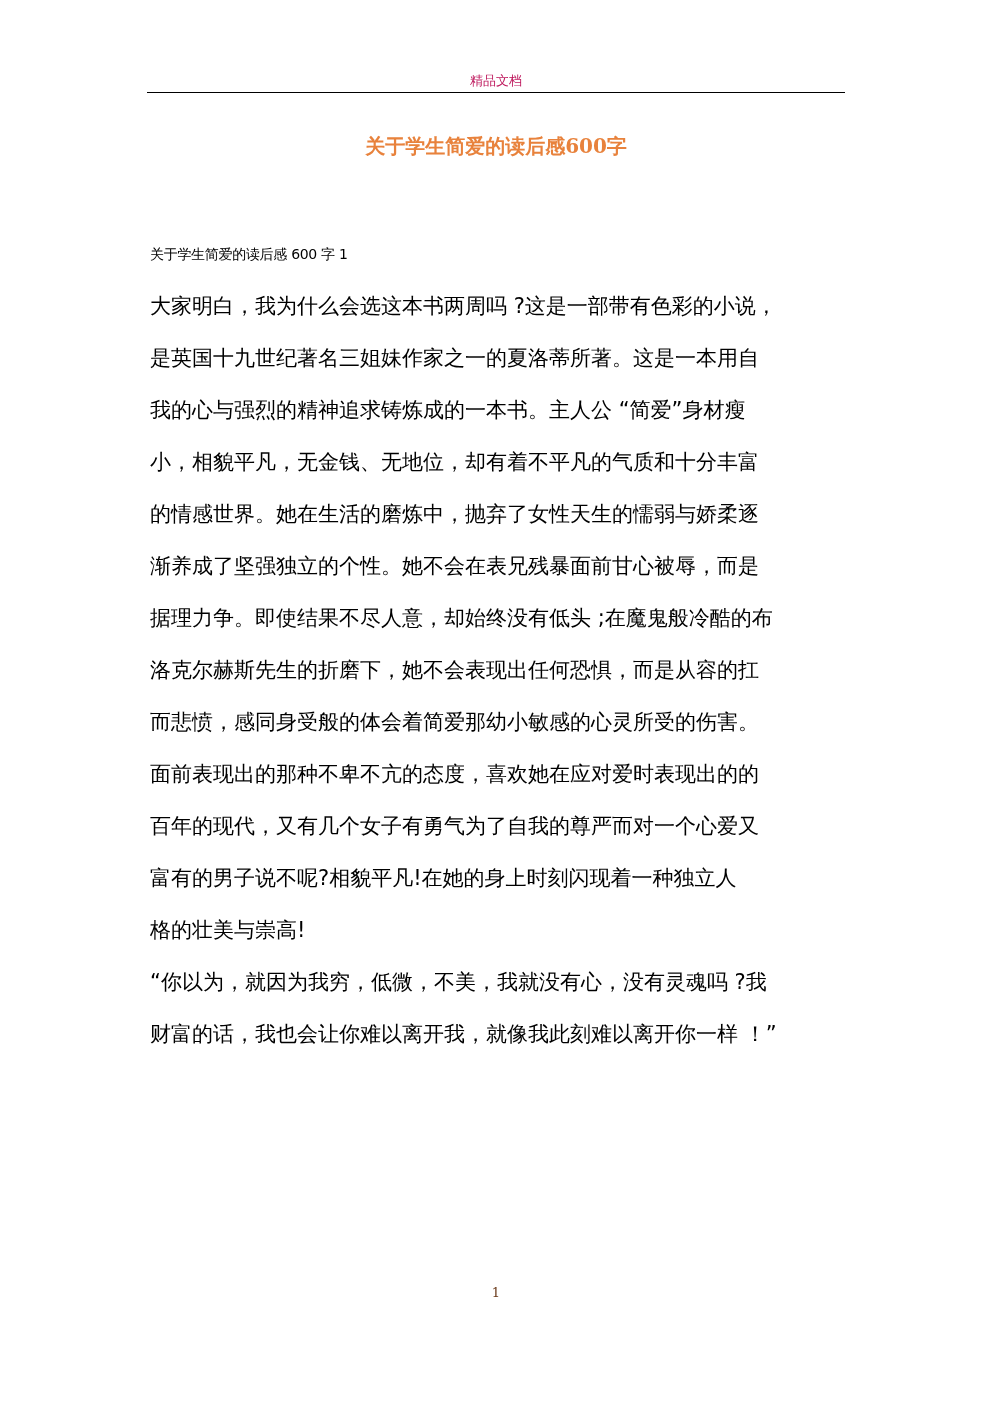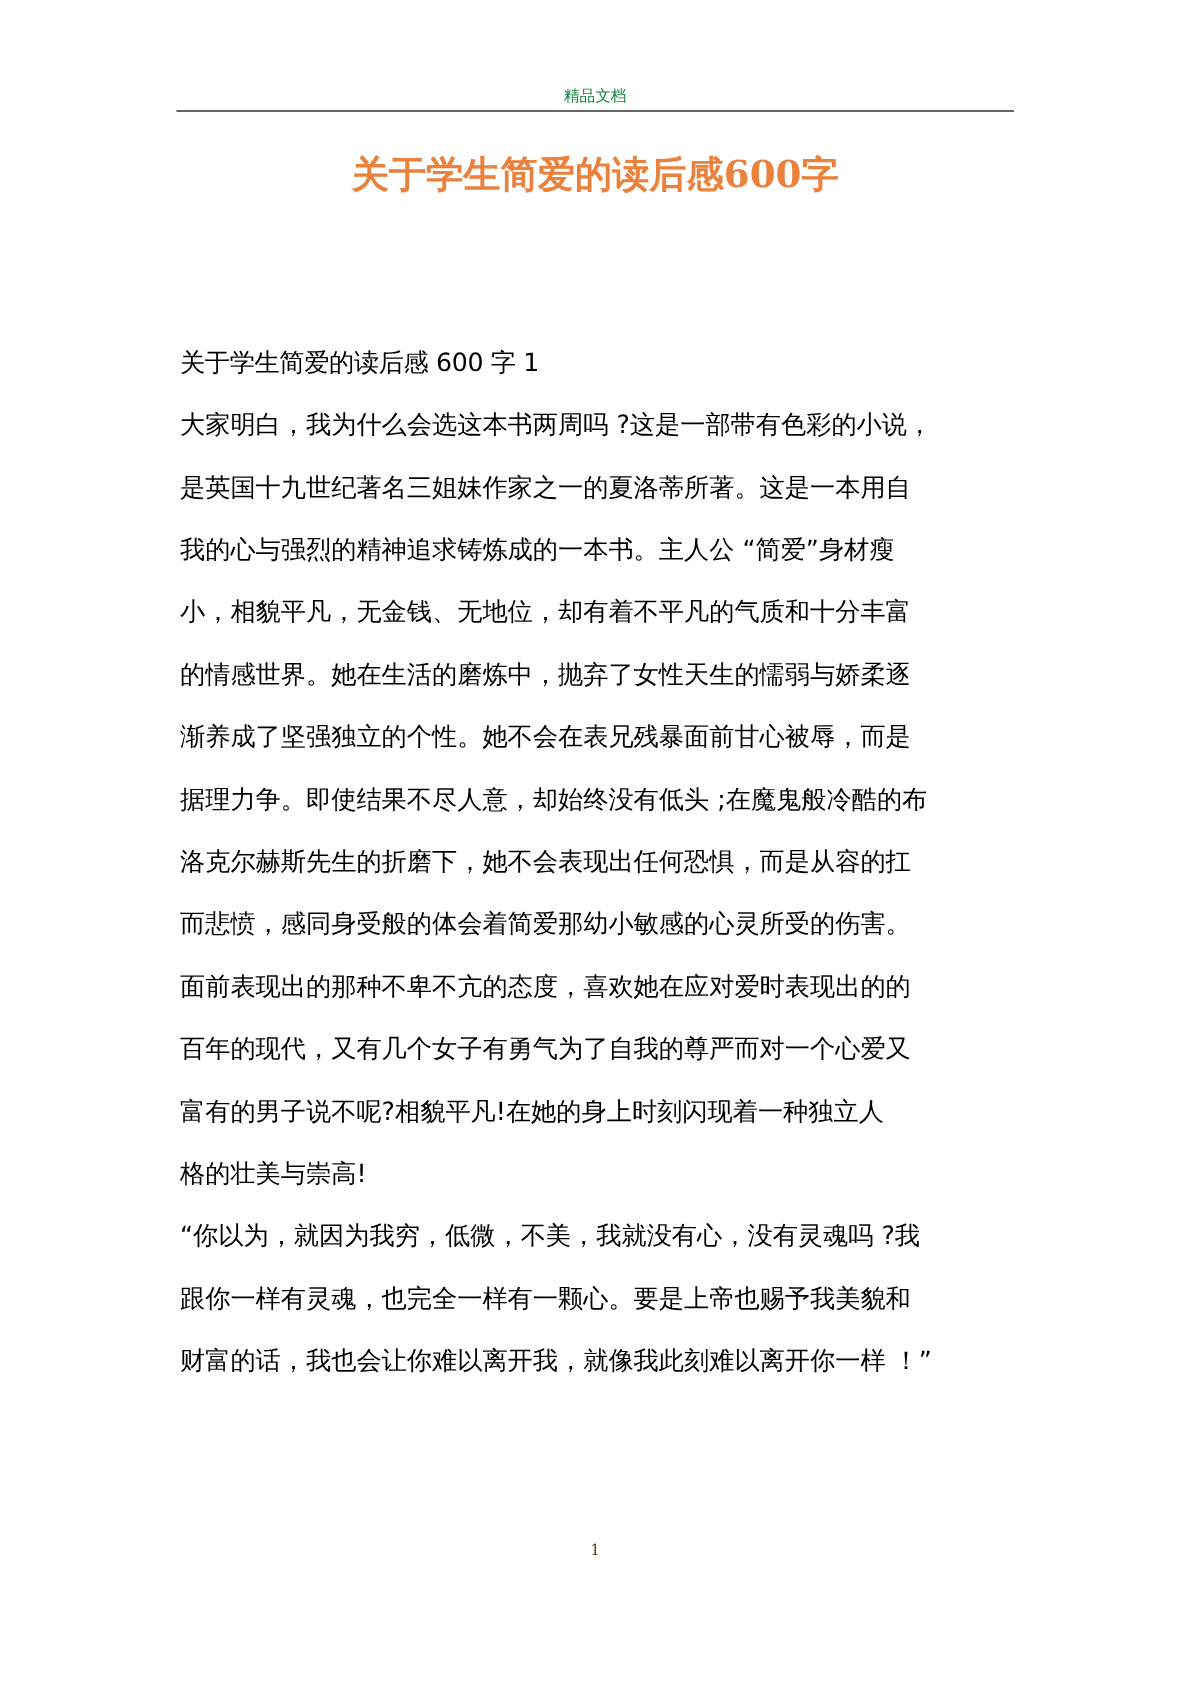--- a/index.html
+++ b/index.html
@@ -16,60 +16,59 @@
       color: #000000;
     }
     .page-header {
       position: absolute;
       left: 147px;
       top: 72px;
       width: 698px;
       text-align: center;
       font-size: 13px;
       line-height: 18px;
-      color: #15803d;
+      color: #be185d;
     }
     .header-rule {
       position: absolute;
       left: 147px;
       top: 92px;
       width: 698px;
       height: 0;
       border-top: 1.5px solid #000000;
     }
     .doc-title {
       position: absolute;
       left: 147px;
       top: 130px;
       width: 698px;
       text-align: center;
-      font-size: 31px;
+      font-size: 20px;
       line-height: 32px;
       font-weight: bold;
       color: #e8823c;
       font-family: "DejaVu Serif", "Liberation Serif", serif;
     }
     .doc-body {
       position: absolute;
       left: 150px;
       top: 236px;
       width: 700px;
     }
     .body-line {
       font-size: 21px;
       height: 52px;
       line-height: 36px;
       white-space: nowrap;
       letter-spacing: 0px;
       color: #000000;
     }
     .body-line.subheading {
-      font-size: 21px;
+      font-size: 14px;
       letter-spacing: -0.3px;
-      margin-top: 48px;
     }
     .page-number {
       position: absolute;
       left: 471px;
       top: 1284px;
       width: 50px;
       text-align: center;
       font-size: 13px;
       line-height: 18px;
       color: #6b3a1a;
@@ -93,17 +92,16 @@
   <div class="body-line">的情感世界。她在生活的磨炼中，抛弃了女性天生的懦弱与娇柔逐</div>
   <div class="body-line">渐养成了坚强独立的个性。她不会在表兄残暴面前甘心被辱，而是</div>
   <div class="body-line">据理力争。即使结果不尽人意，却始终没有低头 ;在魔鬼般冷酷的布</div>
   <div class="body-line">洛克尔赫斯先生的折磨下，她不会表现出任何恐惧，而是从容的扛</div>
   <div class="body-line">而悲愤，感同身受般的体会着简爱那幼小敏感的心灵所受的伤害。</div>
   <div class="body-line">面前表现出的那种不卑不亢的态度，喜欢她在应对爱时表现出的的</div>
   <div class="body-line">百年的现代，又有几个女子有勇气为了自我的尊严而对一个心爱又</div>
   <div class="body-line">富有的男子说不呢?相貌平凡!在她的身上时刻闪现着一种独立人</div>
   <div class="body-line">格的壮美与崇高!</div>
   <div class="body-line">“你以为，就因为我穷，低微，不美，我就没有心，没有灵魂吗 ?我</div>
-  <div class="body-line">跟你一样有灵魂，也完全一样有一颗心。要是上帝也赐予我美貌和</div>
   <div class="body-line">财富的话，我也会让你难以离开我，就像我此刻难以离开你一样 ！”</div>
 </div>
 
 <div class="page-number">1</div>
 
 </body></html>

